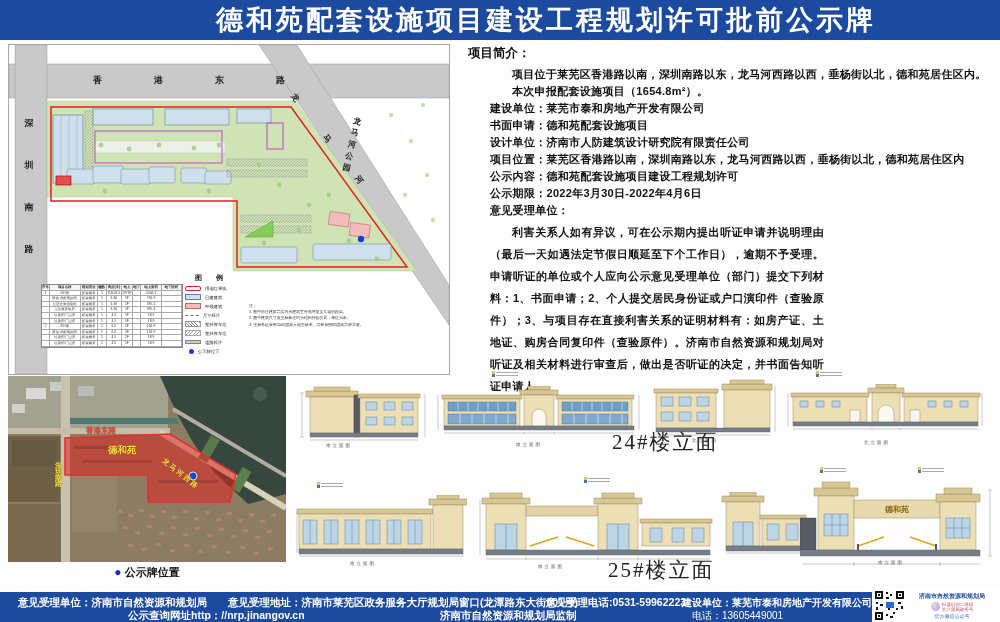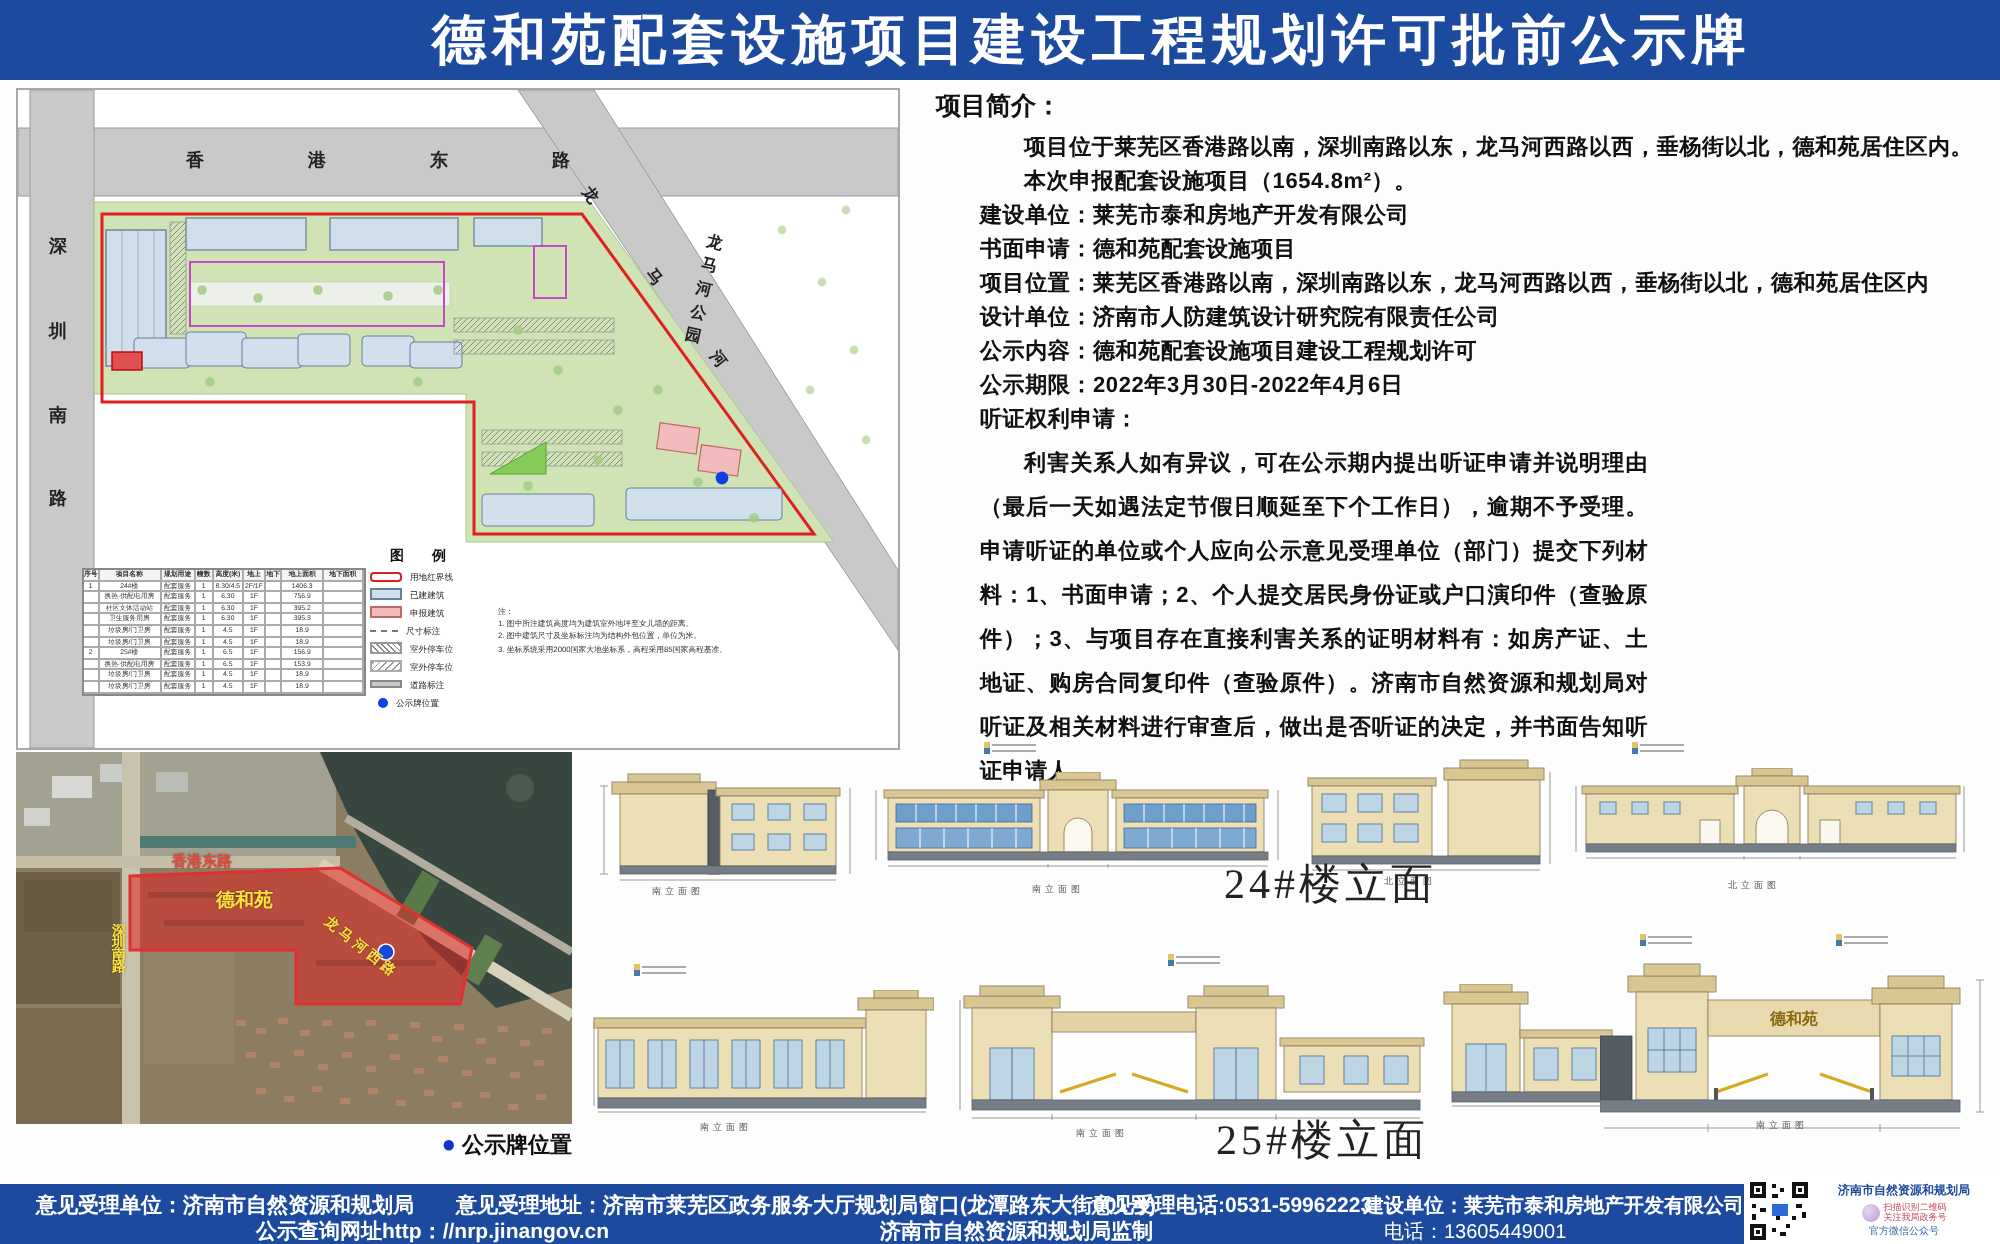--- a/index.html
+++ b/index.html
@@ -44,21 +44,21 @@
   .ptable{position:absolute;left:32px;top:239px;width:140px;border:0.5px solid #888;background:#fff;}
   .trow{display:flex;border-bottom:0.5px solid #aaa;}
   .trow.hdr .tcell{font-weight:bold;background:#f4f4f4;}
   .tcell{font-size:3.4px;line-height:4.6px;border-right:0.5px solid #aaa;overflow:hidden;white-space:nowrap;text-align:center;color:#333;}
   .tcell:nth-child(1){width:7px;} .tcell:nth-child(2){width:31px;} .tcell:nth-child(3){width:17px;}
   .tcell:nth-child(4){width:8px;}  .tcell:nth-child(5){width:15px;} .tcell:nth-child(6){width:10px;}
   .tcell:nth-child(7){width:8px;}  .tcell:nth-child(8){width:20px;} .tcell:nth-child(9){width:20px;}
   
   #map{left:8px;top:376px;width:278px;height:186px;background:#8c7d62;overflow:hidden;}
   .mlabel{position:absolute;font-weight:bold;white-space:nowrap;color:#ffe23a;text-shadow:0 0 1px #00000088;}
-  #map-caption{left:8px;top:565px;width:278px;text-align:right;font-size:11px;font-weight:bold;color:#111;}
+  #map-caption{left:8px;top:565px;width:278px;text-align:center;font-size:11px;font-weight:bold;color:#111;}
   #map-caption .dot{color:#1133cc;font-size:12px;}
   
   #info{left:458px;top:42px;width:520px;}
   #info .h{font-size:12.5px;font-weight:bold;margin:3px 0 4px 10px;}
   #info p{margin:0 0 0 32px;font-size:11px;font-weight:600;line-height:17px;letter-spacing:0.3px;white-space:nowrap;}
   #info p.ind{text-indent:2em;}
   #info .para{margin:2px 0 0 32px;width:334px;font-size:11px;font-weight:600;line-height:22px;
               text-indent:2em;text-align:justify;letter-spacing:0.3px;}
   .lbl{font-weight:700;}
   
@@ -424,25 +424,25 @@
   <span class="dot">●</span>
   <span>公示牌位置</span>
 </div>
 
 <div class="abs" id="info">
   <div class="h">项目简介：</div>
   <p class="ind">项目位于莱芜区香港路以南，深圳南路以东，龙马河西路以西，垂杨街以北，德和苑居住区内。</p>
   <p class="ind">本次申报配套设施项目（1654.8m²）。</p>
   <p><span class="lbl">建设单位：</span><span>莱芜市泰和房地产开发有限公司</span></p>
   <p><span class="lbl">书面申请：</span><span>德和苑配套设施项目</span></p>
+  <p><span class="lbl">设计单位：</span><span>济南市人防建筑设计研究院有限责任公司</span></p>
   <p><span class="lbl">项目位置：</span><span>莱芜区香港路以南，深圳南路以东，龙马河西路以西，垂杨街以北，德和苑居住区内</span></p>
-  <p><span class="lbl">设计单位：</span><span>济南市人防建筑设计研究院有限责任公司</span></p>
   <p><span class="lbl">公示内容：</span><span>德和苑配套设施项目建设工程规划许可</span></p>
   <p><span class="lbl">公示期限：</span><span>2022年3月30日-2022年4月6日</span></p>
-  <p>听证权利申请：</p>
+  <p>意见受理单位：</p>
   <div class="para">利害关系人如有异议，可在公示期内提出听证申请并说明理由（最后一天如遇法定节假日顺延至下个工作日），逾期不予受理。申请听证的单位或个人应向公示意见受理单位（部门）提交下列材料：1、书面申请；2、个人提交居民身份证或户口演印件（查验原件）；3、与项目存在直接利害关系的证明材料有：如房产证、土地证、购房合同复印件（查验原件）。济南市自然资源和规划局对听证及相关材料进行审查后，做出是否听证的决定，并书面告知听证申请人。</div>
 </div>
 
 <div class="elev" style="left:296px;top:383px;">
   <svg width="135" height="58" viewBox="0 0 135 58">
     <line class="dim" x1="6" y1="10" x2="6" y2="54"></line>
       <line class="dim" x1="4" y1="10" x2="8" y2="10"></line>
       <line class="dim" x1="4" y1="54" x2="8" y2="54"></line>
     <rect class="cap" x="10" y="8" width="52" height="6"></rect>
       <rect class="cap" x="18" y="4" width="36" height="4"></rect>

